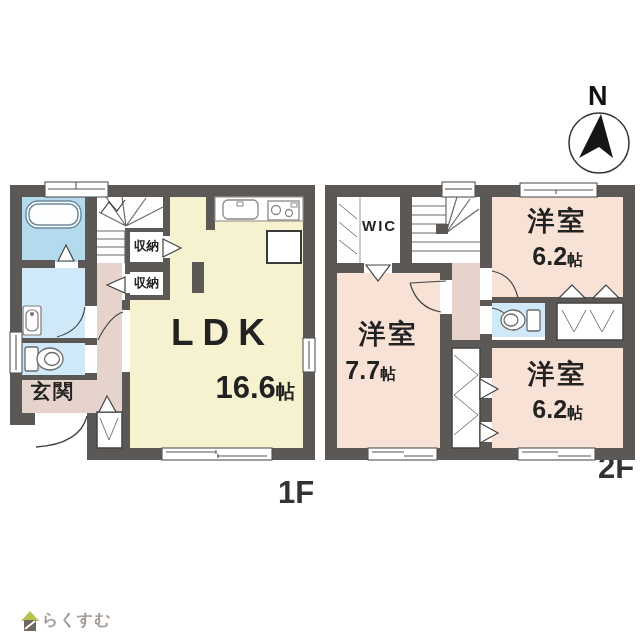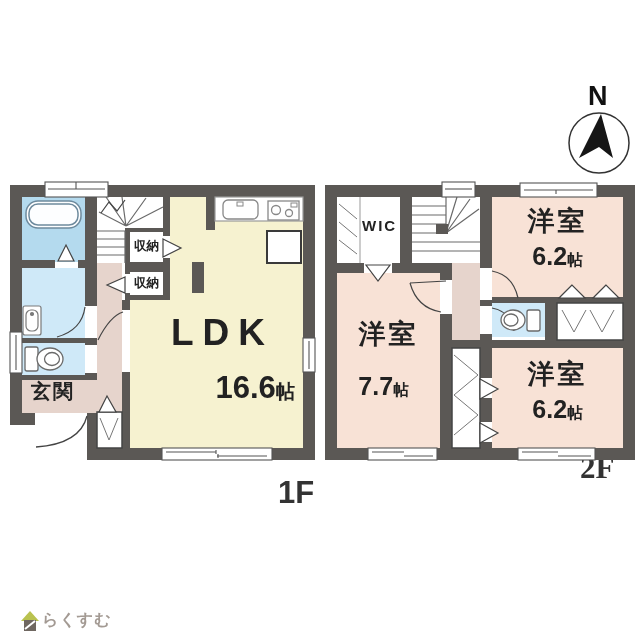--- a/index.html
+++ b/index.html
@@ -246,26 +246,26 @@
     <div class="lbl floor-label" style="left:278px;top:452px;margin-top:25px;">1F</div>
   </div>
 
   <div class="labels">
     <div class="lbl wic" style="left:362px;top:218px;">WIC</div>
     <div class="lbl yoshitsu ctr" style="left:492px;top:207px;width:131px;">洋室</div>
     <div class="lbl ysize ctr" style="left:492px;top:243px;width:131px;">
       <span>6.2</span><span class="unit">帖</span>
     </div>
     <div class="lbl yoshitsu ctr" style="left:337px;top:320px;width:103px;">洋室</div>
-    <div class="lbl ysize ctr" style="left:337px;top:357px;width:93px;margin-top:16px;">
+    <div class="lbl ysize ctr" style="left:324px;top:357px;width:93px;">
       <span>7.7</span><span class="unit">帖</span>
     </div>
     <div class="lbl yoshitsu ctr" style="left:492px;top:360px;width:131px;">洋室</div>
     <div class="lbl ysize ctr" style="left:492px;top:396px;width:131px;">
       <span>6.2</span><span class="unit">帖</span>
     </div>
-    <div class="lbl floor-label" style="left:580px;top:452px;font-family:Liberation Serif, serif;">2F</div>
+    <div class="lbl floor-label" style="left:598px;top:452px;">2F</div>
   </div>
 
   <div class="lbl compass-n" style="left:588px;top:82px;z-index:6;">N</div>
   <div class="lbl logo-text" style="left:42px;top:612px;z-index:6;">らくすむ</div>
 
 </div>
 
 </body></html>

